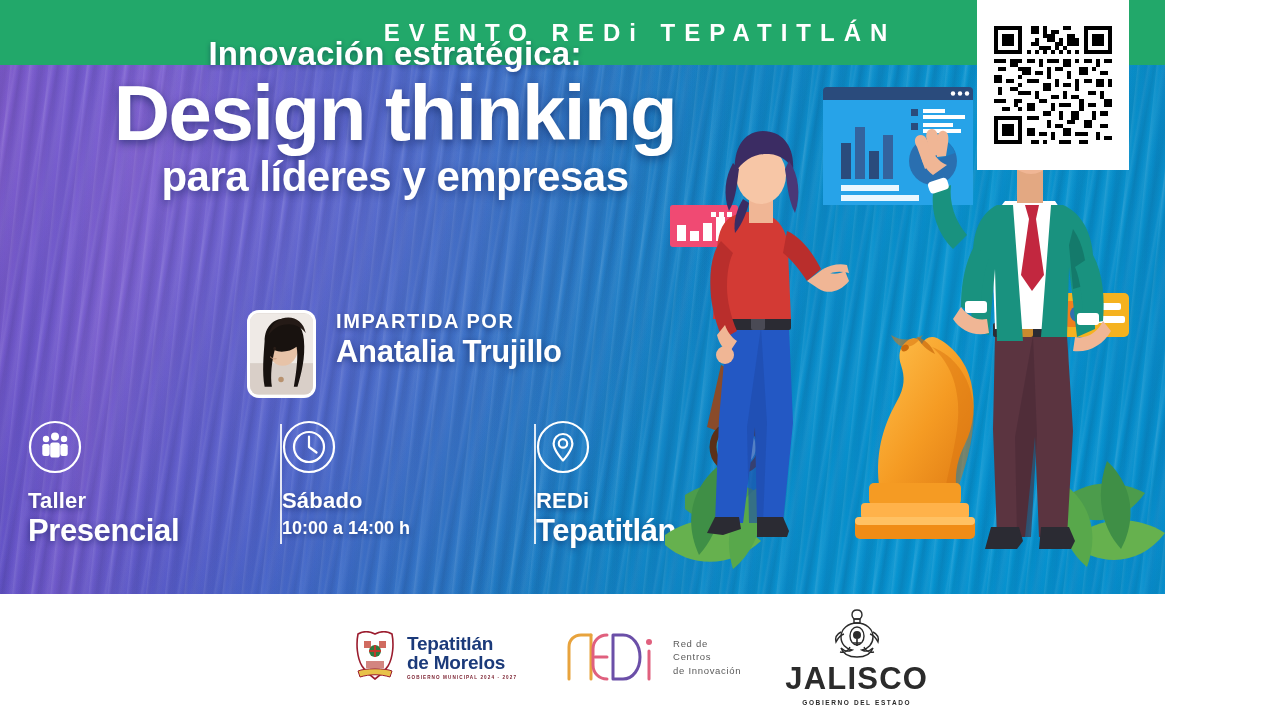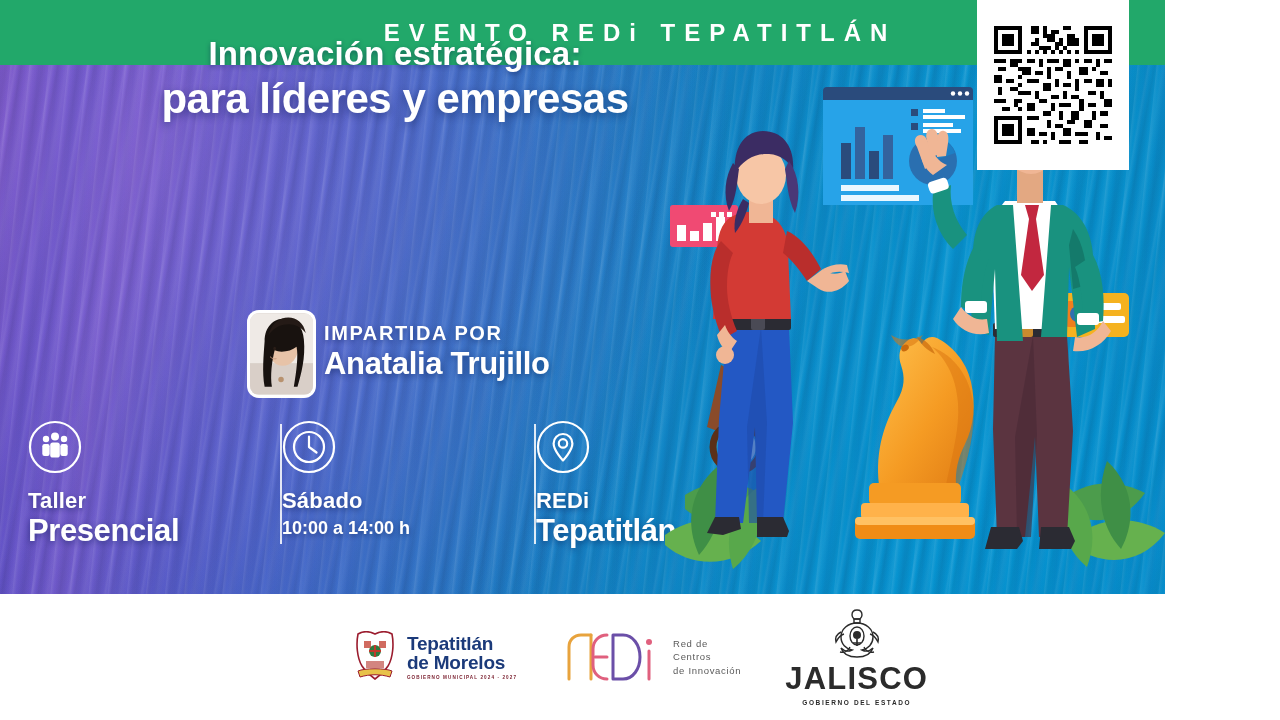--- a/index.html
+++ b/index.html
@@ -88,21 +88,21 @@
   }
   .t-sub {
     color:#ffffff; font-weight:800; font-size:42px; line-height:1.05;
     letter-spacing:-.5px; margin-top:4px;
     text-shadow:0 3px 8px rgba(0,20,70,.45);
   }
 
   
   .speaker {
     position:absolute; left:247px; top:310px; z-index:4;
-    display:flex; align-items:center; gap:8px;
+    display:flex; gap:20px;
   }
   .speaker-photo {
     width:69px; height:88px; border-radius:12px; background:#fff;
     padding:3px; flex:none;
   }
   .speaker-photo .ph-inner {
     width:100%; height:100%; border-radius:9px; overflow:hidden; position:relative;
     background:#e7e0dc;
   }
   .speaker-text { padding-bottom:4px; }
@@ -295,20 +295,21 @@
         <rect x="9" y="28" width="2" height="1"></rect>
           <rect x="12" y="28" width="1" height="1"></rect>
         <rect x="16" y="28" width="3" height="1"></rect>
           <rect x="21" y="28" width="2" height="1"></rect>
       </g>
     </svg>
   </div>
 
   <div class="titles">
     <div class="t-pre">Innovación estratégica:</div>
+    <div class="t-main">Design thinking</div>
     <div class="t-sub">para líderes y empresas</div>
   </div>
 
   <div class="speaker">
     <div class="speaker-photo">
       <div class="ph-inner">
         <svg viewBox="0 0 69 88" width="100%" height="100%">
           <rect width="69" height="88" fill="#efeae6"></rect>
           <rect y="54" width="69" height="34" fill="#d9cfc8"></rect>
           <ellipse cx="36" cy="36" rx="17" ry="21" fill="#e7c3a8"></ellipse>

